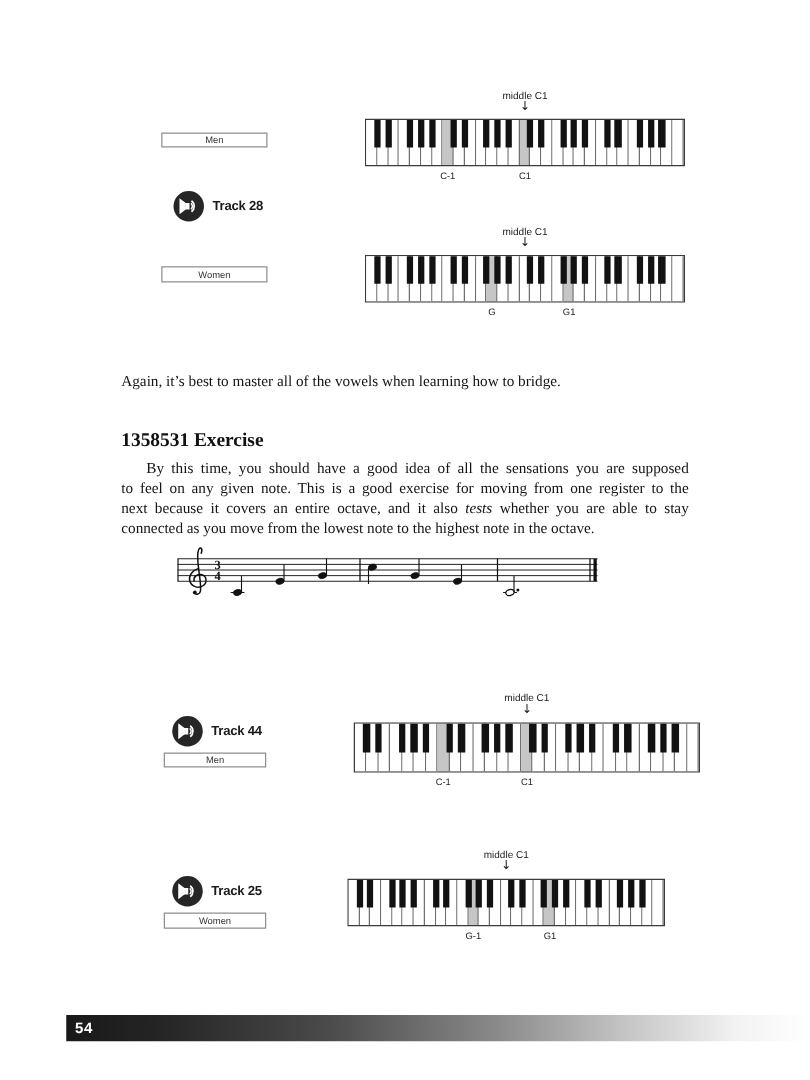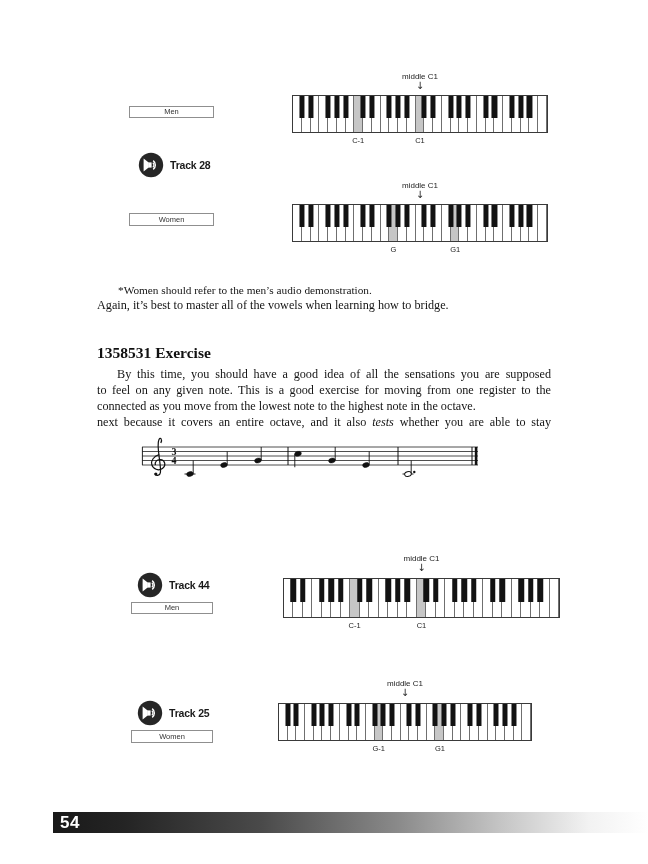--- a/index.html
+++ b/index.html
@@ -38,21 +38,21 @@
   h2.ex{position:absolute;left:97px;margin:0;font-size:15.5px;font-weight:bold;color:#111;
         font-family:"Liberation Serif", serif;}
   .em{font-style:italic;}
 
   
   #staff{position:absolute;}
 
   
   #footer-bar{position:absolute;left:53px;top:812px;width:595px;height:21px;
     background:linear-gradient(to right,#191919 0%,#242424 12%,#4a4a4a 35%,#8a8a8a 58%,#c4c4c4 75%,#f2f2f2 90%,#ffffff 100%);}
-  #footer-bar .pnum{font-family:"Liberation Sans", sans-serif;font-weight:bold;font-size:17px;
+  #footer-bar .pnum{font-family:"Liberation Sans", sans-serif;font-weight:bold;font-size:12px;
     color:#fff;line-height:21px;padding-left:7px;letter-spacing:0.5px;}
 </style>
 </head>
 <body>
 
 <div id="page">
 
   <div class="group-box" style="left:129px;top:106px;width:83px;height:10px;line-height:10px;"><span>Men</span></div>
 
   <div class="kbw" style="left:292px;top:72px;width:256px;height:76px;">
@@ -181,33 +181,32 @@
         <div class="bkey" style="left: 86.2069%; width: 2%;"></div>
         <div class="bkey" style="left: 89.6552%; width: 2%;"></div>
         <div class="bkey" style="left: 93.1034%; width: 2%;"></div>
       </div>
     <div class="kb-labels" style="top:64px;">
         <span class="kb-key-label" style="left: 39.6552%;">G</span>
         <span class="kb-key-label" style="left: 63.7931%;">G1</span>
       </div>
   </div>
 
-  <div class="footnote" style="top:284px;">*Women should refer to the men’s audio demonstration.</div>
 
   <div class="bodytext" style="top:297px;">
     <div class="bline">Again, it’s best to master all of the vowels when learning how to bridge.</div>
   </div>
 
   <h2 class="ex" style="top:344px;">1358531 Exercise</h2>
 
   <div class="bodytext" style="top:366px;">
     <div class="bline jline indent">By this time, you should have a good idea of all the sensations you are supposed</div>
     <div class="bline jline">to feel on any given note. This is a good exercise for moving from one register to the</div>
+    <div class="bline jline"><span>next because it covers an entire octave, and it also </span><span class="em">tests</span><span> whether you are able to stay</span></div>
     <div class="bline">connected as you move from the lowest note to the highest note in the octave.</div>
-    <div class="bline jline"><span>next because it covers an entire octave, and it also </span><span class="em">tests</span><span> whether you are able to stay</span></div>
   </div>
 
   <svg id="staff" style="left:140px;top:434px;" width="340" height="60" viewBox="0 0 340 60">
     <g stroke="#222" stroke-width="0.8">
       <line x1="2" y1="13" x2="338" y2="13"></line>
       <line x1="2" y1="17.5" x2="338" y2="17.5"></line>
       <line x1="2" y1="22" x2="338" y2="22"></line>
       <line x1="2" y1="26.5" x2="338" y2="26.5"></line>
       <line x1="2" y1="31" x2="338" y2="31"></line>
       <line x1="2.4" y1="13" x2="2.4" y2="31" stroke-width="1"></line>

